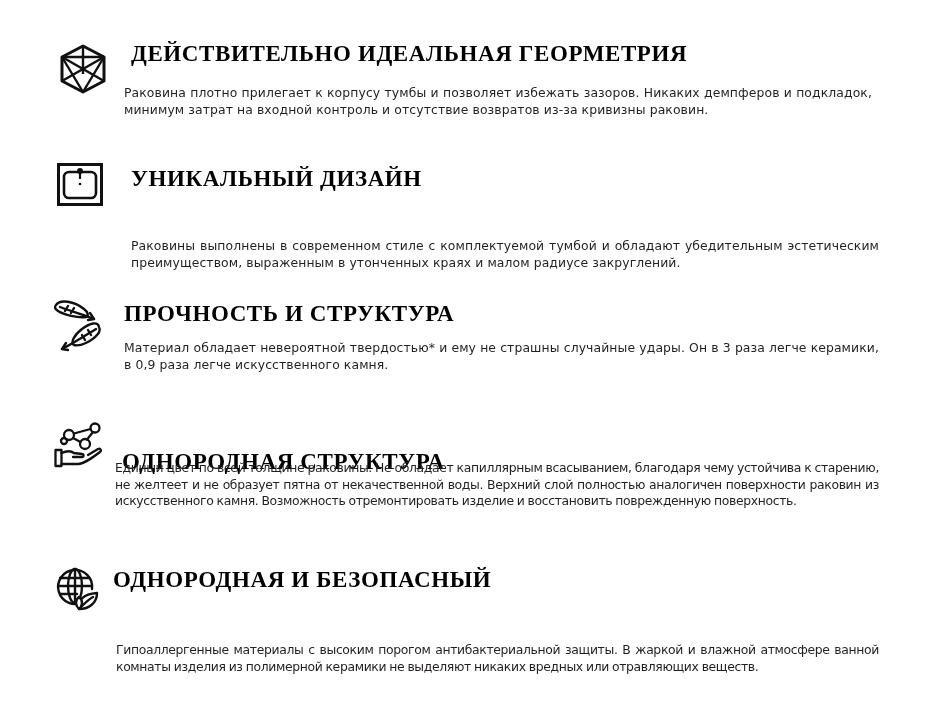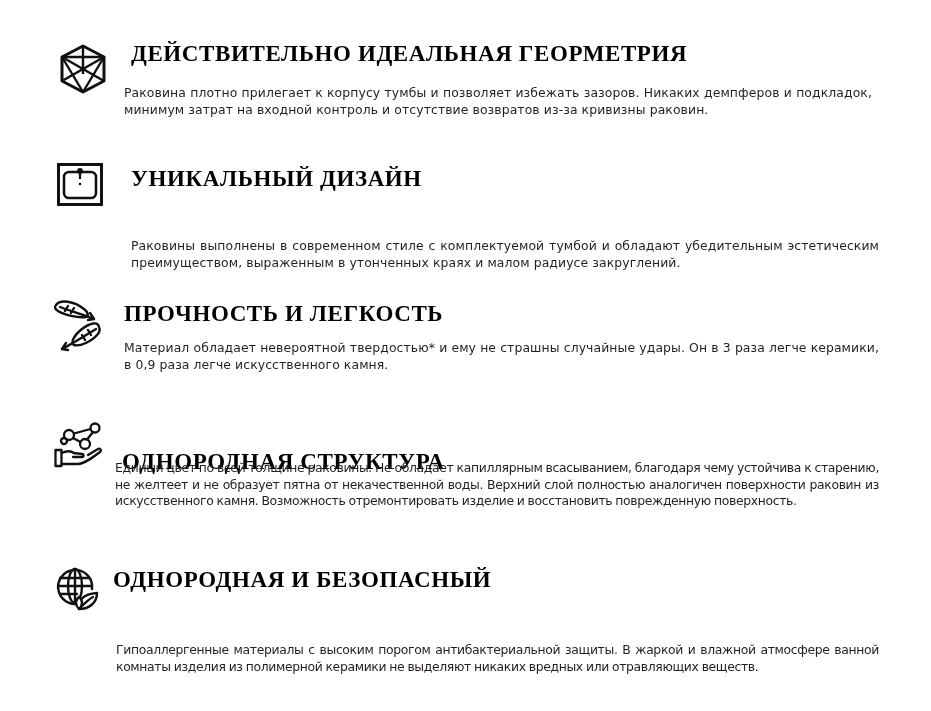--- a/index.html
+++ b/index.html
@@ -107,21 +107,21 @@
       <path d="M8,10 C18,14 30,17 42,22"></path>
       <path d="M38,16 L42,22 L36,23"></path>
       <path d="M16,9 L13,14 M22,11 L19,16"></path>
 
       <path d="M47,30 C46,24 38,26 30,32 C22,38 18,46 22,48 C28,50 40,44 45,38 C48,35 48,32 47,30 Z"></path>
       <path d="M44,32 C34,38 22,46 10,52"></path>
       <path d="M14,46 L10,52 L16,53"></path>
       <path d="M36,33 L39,38 M30,38 L33,43"></path>
     </svg>
   </span>
-  <h2 class="title" style="left:124px; top:300px;">ПРОЧНОСТЬ И ЛЕГКОСТЬ</h2>
+  <h2 class="title" style="left:124px; top:300px;">ПРОЧНОСТЬ И СТРУКТУРА</h2>
   <p class="desc" style="left:124px; top:340px; width:755px;">Материал обладает невероятной твердостью* и ему не страшны случайные удары. Он в 3 раза легче керамики, в 0,9 раза легче искусственного камня.</p>
 </section>
 
 <section class="feature">
   <span class="icon" style="left:54px; top:420px; width:50px; height:50px;">
     <svg viewBox="0 0 50 50" fill="none" stroke="#111" stroke-width="2.3" stroke-linecap="round" stroke-linejoin="round">
 
       <circle cx="15" cy="15" r="5"></circle>
       <circle cx="41" cy="8" r="4.5"></circle>
       <circle cx="31" cy="24" r="5"></circle>

